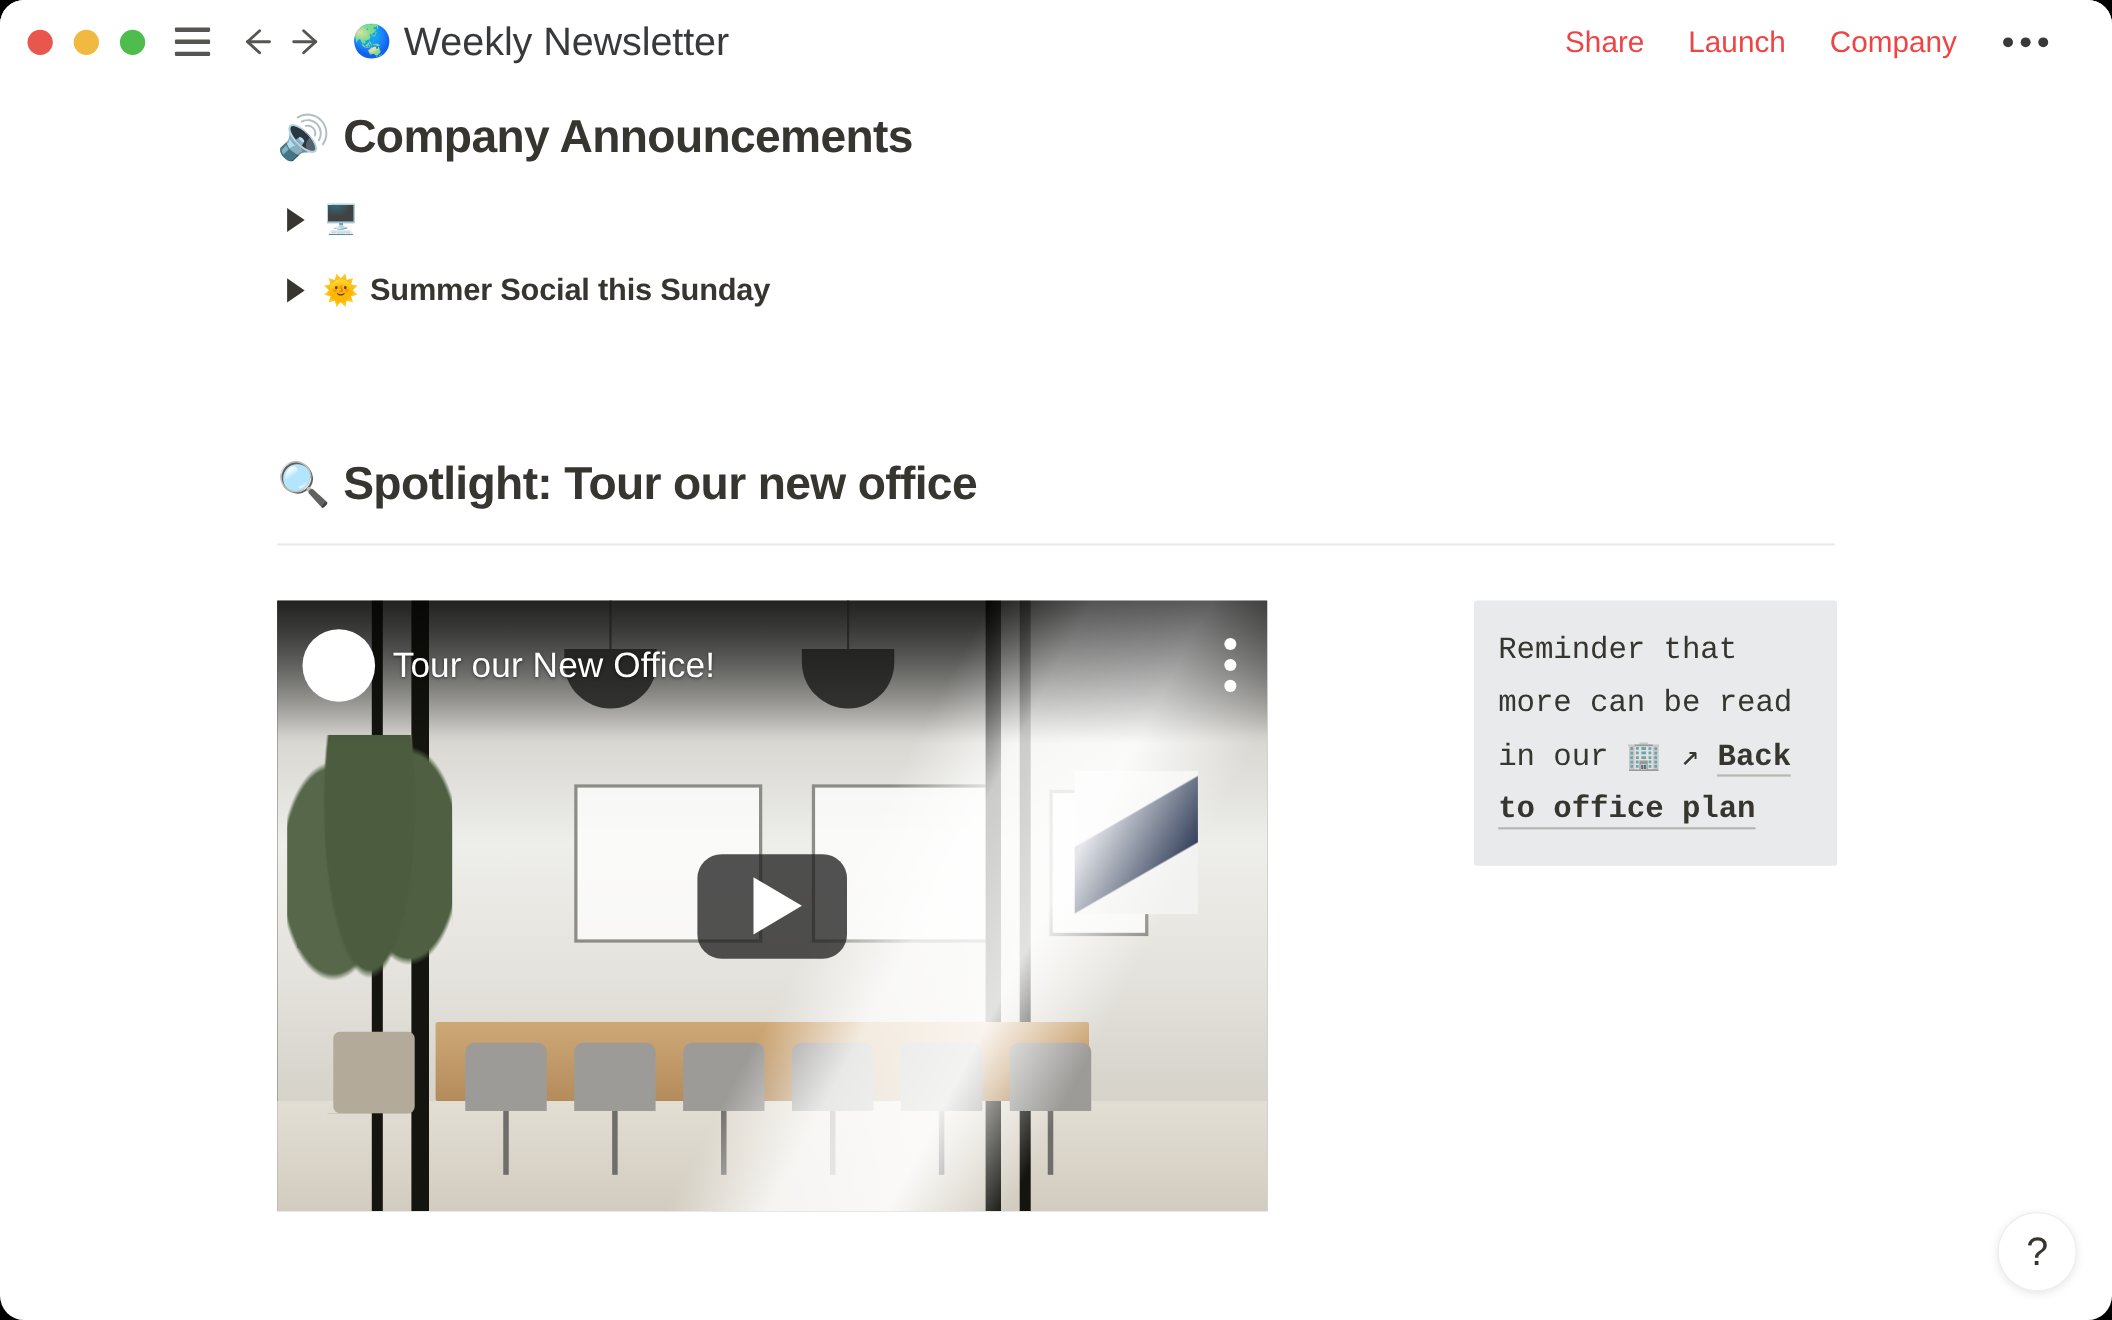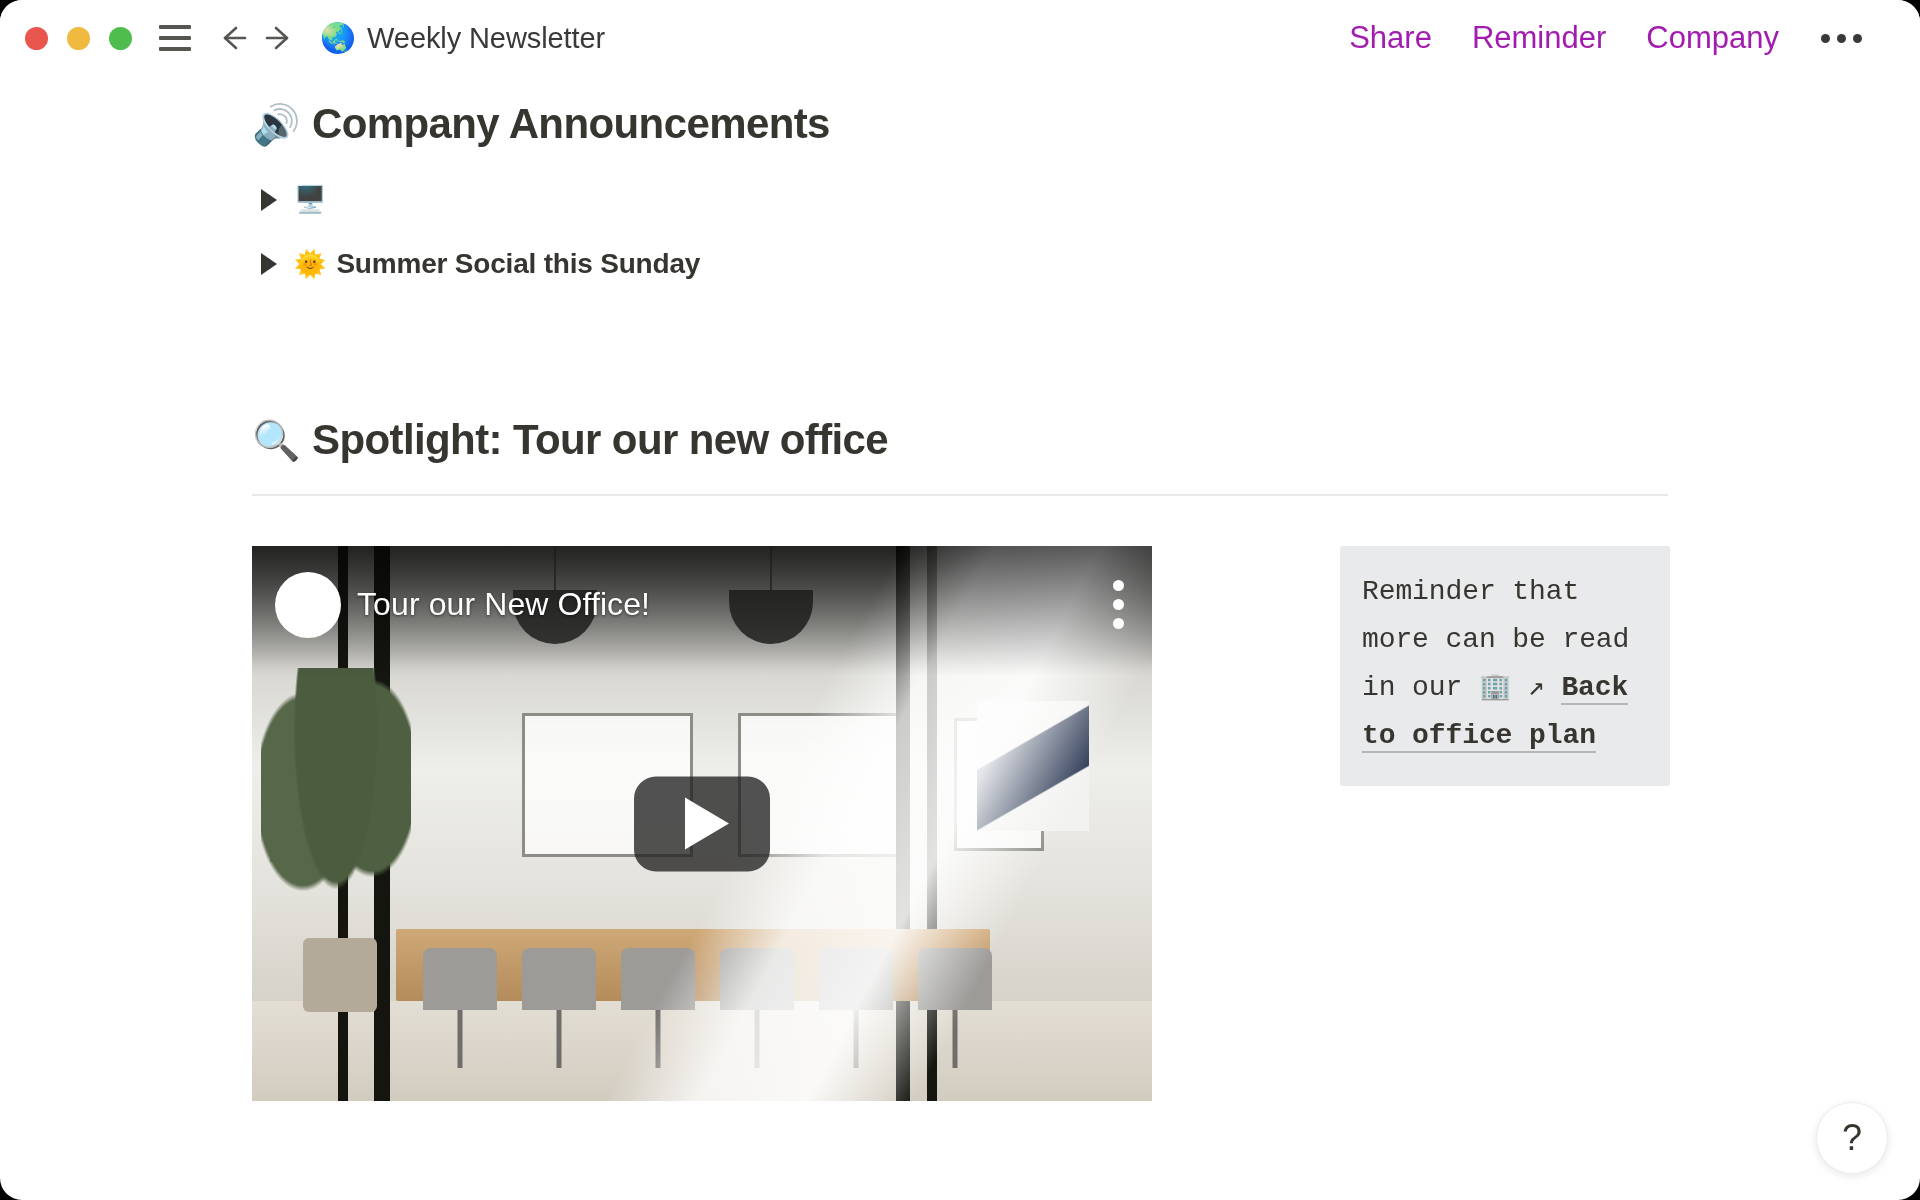--- a/index.html
+++ b/index.html
@@ -63,36 +63,36 @@
   #forward-btn { margin-left: 12px; width: 36px; height: 36px; }
 
   #page-icon {
     margin-left: 22px;
     font-size: 29px;
     line-height: 1;
   }
 
   #page-title-text {
     margin-left: 11px;
-    font-size: 29px;
+    font-size: 36px;
     color: #38393b;
     letter-spacing: -0.1px;
     white-space: nowrap;
   }
 
   .tb-right {
     margin-left: auto;
     display: flex;
     align-items: center;
     margin-right: 40px;
     gap: 0px;
   }
   .tb-action {
-    font-size: 31px;
-    color: #a21caf;
+    font-size: 27px;
+    color: #ef4444;
     background: transparent;
     border: none;
     cursor: pointer;
     padding: 6px 20px;
     font-family: "Liberation Sans", sans-serif;
     white-space: nowrap;
   }
   #more-btn {
     display: flex;
     align-items: center;
@@ -444,21 +444,21 @@
         <path d="M14 8 L25 18 L14 28" fill="none" stroke="#565552" stroke-width="2.6" stroke-linecap="round" stroke-linejoin="round"></path>
         <line x1="5" y1="18" x2="25" y2="18" stroke="#565552" stroke-width="2.6" stroke-linecap="round"></line>
       </svg>
     </button>
 
     <span id="page-icon">🌏</span>
     <span id="page-title-text">Weekly Newsletter</span>
 
     <div class="tb-right">
       <button class="tb-action">Share</button>
-      <button class="tb-action">Reminder</button>
+      <button class="tb-action">Launch</button>
       <button class="tb-action">Company</button>
       <button id="more-btn">
         <span class="more-dot"></span>
         <span class="more-dot"></span>
         <span class="more-dot"></span>
       </button>
     </div>
   </div>
 
   <div id="content">

